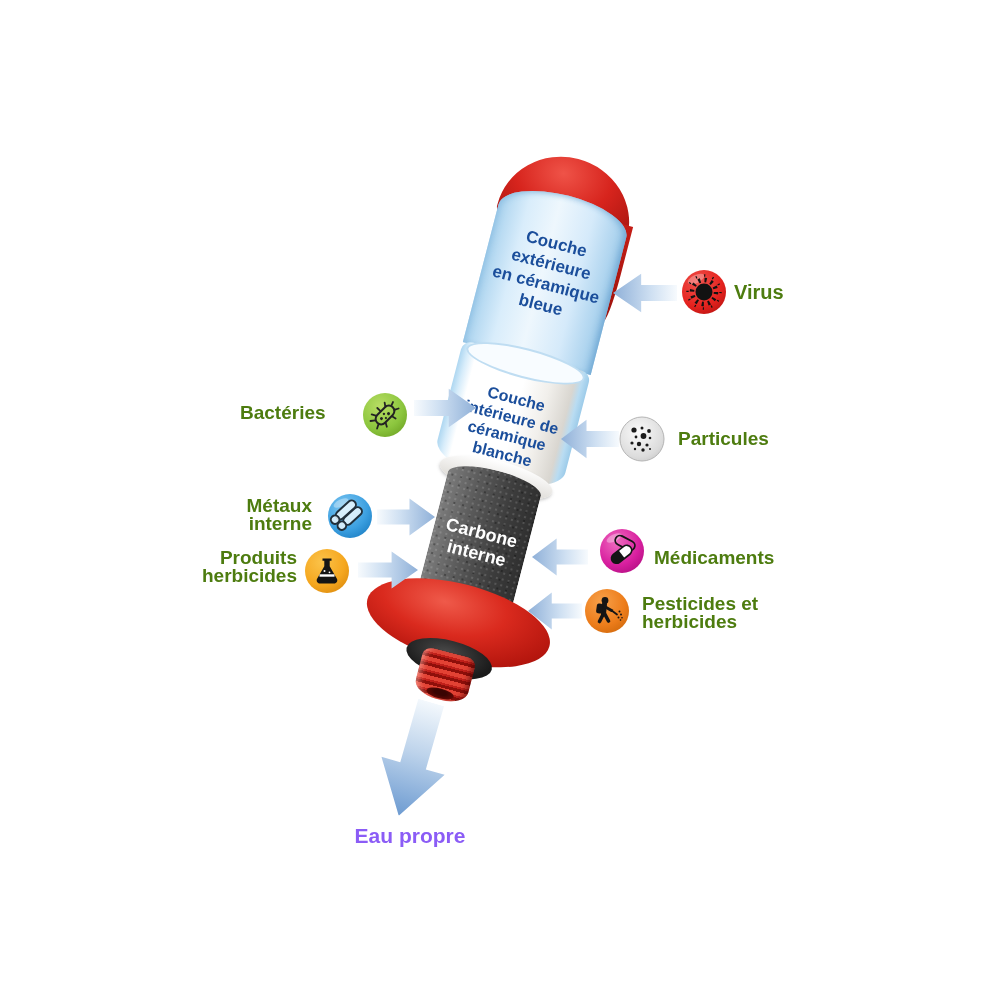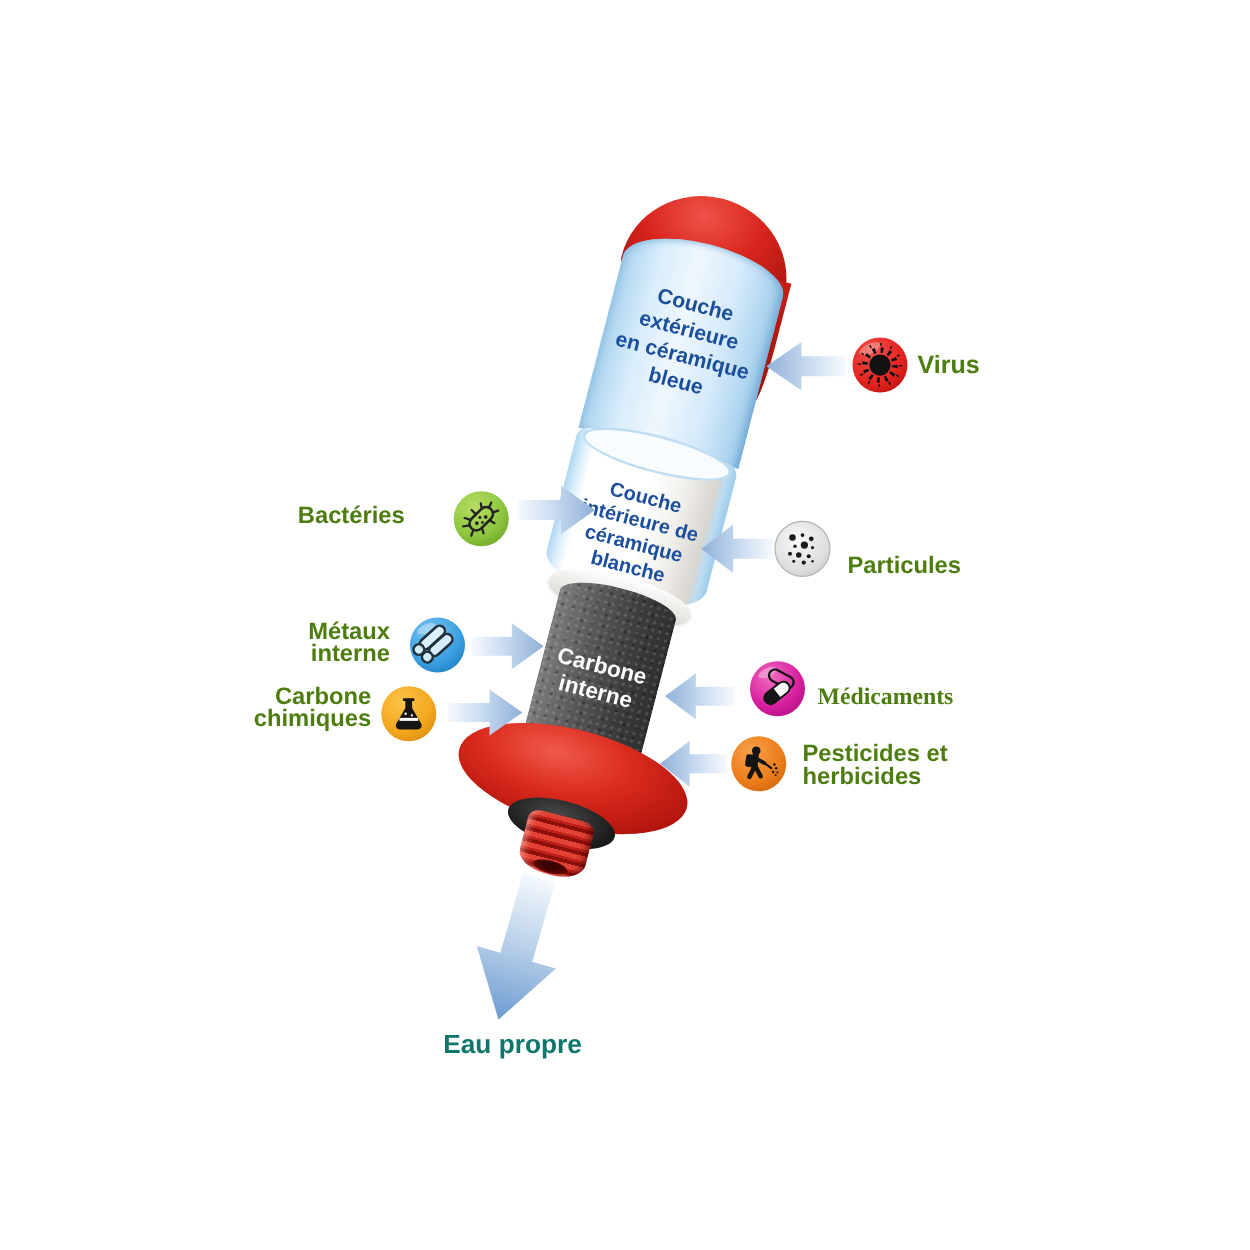--- a/index.html
+++ b/index.html
@@ -69,28 +69,28 @@
   .hz-icon svg{display:block;width:100%;height:100%;}
   #icon-virus{left:681px;top:269px;}
   #icon-bacteria{left:362px;top:392px;}
   #icon-particles{left:619px;top:416px;}
   #icon-metals{left:327px;top:493px;}
   #icon-chemicals{left:304px;top:548px;}
   #icon-medications{left:599px;top:528px;}
   #icon-pesticides{left:584px;top:588px;}
   .hz-label{position:absolute;color:#4d7c0f;font-weight:700;font-size:19px;line-height:18px;}
   #label-virus{left:734px;top:283px;font-size:20px;}
-  #label-bacteria{left:225px;top:404px;width:112px;text-align:center;}
-  #label-particles{left:678px;top:430px;margin-top:14px;}
+  #label-bacteria{left:240px;top:404px;width:112px;text-align:left;}
+  #label-particles{left:678px;top:430px;}
   #label-metals{left:212px;top:497px;width:100px;text-align:right;}
   #label-chemicals{left:170px;top:549px;width:127px;text-align:right;}
-  #label-medications{left:654px;top:549px;font-family:Liberation Serif, serif;}
+  #label-medications{left:654px;top:549px;}
   #label-pesticides{left:642px;top:595px;width:150px;}
   #label-output{left:345px;top:824px;width:130px;text-align:center;
-                color:#0f766e;font-weight:700;font-size:21px;position:absolute;}
+                color:#8b5cf6;font-weight:700;font-size:21px;position:absolute;}
 </style>
 </head>
 <body>
 
 <div class="canvas">
 
   <div class="tube">
     <div class="cap"></div>
     <div class="cap-sliver"></div>
     <div class="blue"></div>
@@ -265,19 +265,19 @@
           <circle cx="38" cy="29.7" r="0.8" stroke="none"></circle>
         <circle cx="36.5" cy="32" r="0.8" stroke="none"></circle>
       </g>
     </svg>
   </div>
 
   <div class="hz-label" id="label-virus">Virus</div>
   <div class="hz-label" id="label-bacteria">Bactéries</div>
   <div class="hz-label" id="label-particles">Particules</div>
   <div class="hz-label" id="label-metals">Métaux interne</div>
-  <div class="hz-label" id="label-chemicals">Carbone chimiques</div>
+  <div class="hz-label" id="label-chemicals">Produits herbicides</div>
   <div class="hz-label" id="label-medications">Médicaments</div>
   <div class="hz-label" id="label-pesticides">Pesticides&nbsp;et herbicides</div>
 
   <div id="label-output">Eau propre</div>
 
 </div>
 
 </body></html>

